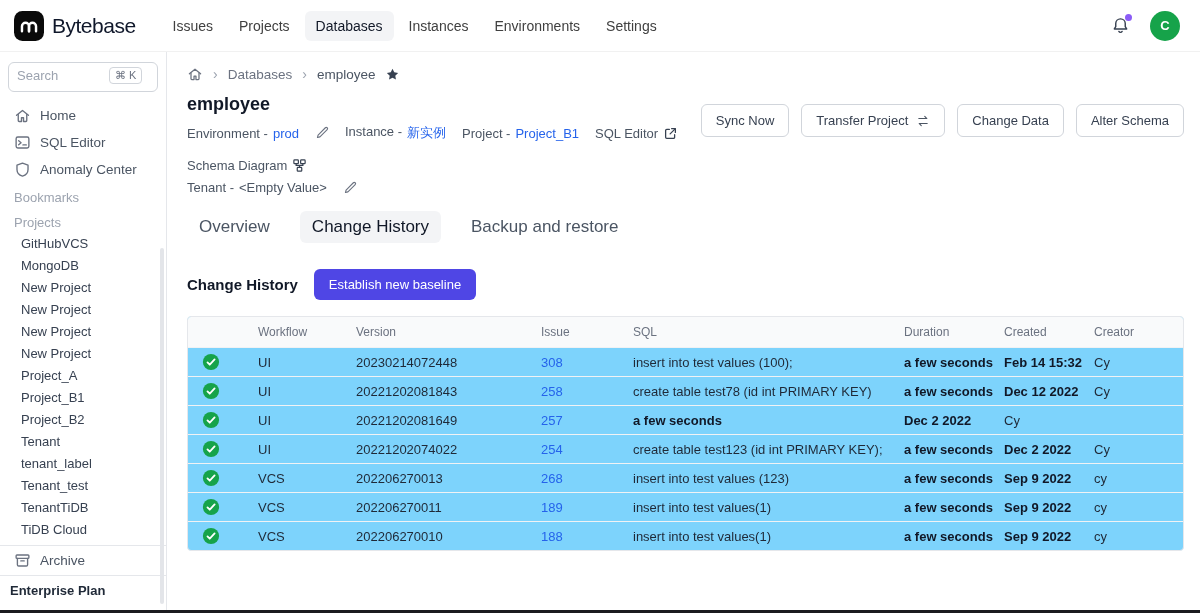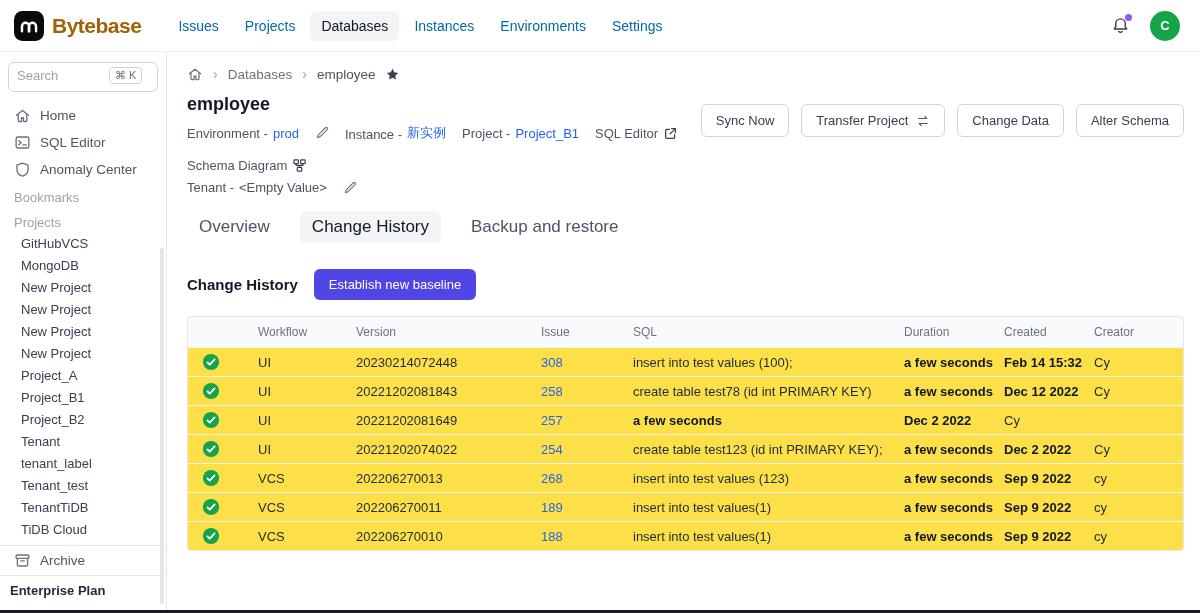--- a/index.html
+++ b/index.html
@@ -4,23 +4,23 @@
 <style>
   *{box-sizing:border-box;margin:0;padding:0}
   html,body{width:1200px;height:613px}
   body{font-family:"Liberation Sans",sans-serif;background:#fff;color:#374151;overflow:hidden;font-size:14px;position:relative}
   svg{display:block}
   :root{--accent:#4f46e5;--link:#2563eb;--success:#16a34a}
 
   
   .topbar{height:52px;display:flex;align-items:center;gap:26px;padding:0 20px 0 14px;border-bottom:1px solid #f1f1f1}
   .brand{display:flex;align-items:center;gap:8px;cursor:pointer}
-  .brand-name{font-size:21px;font-weight:700;color:#a16207;letter-spacing:-.5px}
+  .brand-name{font-size:21px;font-weight:400;color:#0f172a;letter-spacing:-.5px}
   .top-nav{display:flex;gap:4px;align-items:center}
-  .nav-item{font-size:14px;color:#0369a1;padding:7px 11px;border-radius:6px;cursor:pointer;white-space:nowrap}
+  .nav-item{font-size:14px;color:#404040;padding:7px 11px;border-radius:6px;cursor:pointer;white-space:nowrap}
   .nav-item.active{background:#f3f4f6;color:#111827}
   .topbar-right{margin-left:auto;display:flex;align-items:center;gap:20px}
   .bell{position:relative;cursor:pointer}
   .bell .dot{position:absolute;top:-2px;right:-2px;width:7px;height:7px;border-radius:50%;background:#8b5cf6}
   .avatar{width:30px;height:30px;border-radius:50%;background:var(--success,#16a34a);color:#fff;display:flex;align-items:center;justify-content:center;font-size:13px;font-weight:700;cursor:pointer}
 
   
   .layout{display:flex;height:561px}
 
   
@@ -39,34 +39,34 @@
 
   
   .main{flex:1;padding:14px 16px 0 20px;overflow:hidden}
   .breadcrumb{display:flex;align-items:center;gap:10px;font-size:13.5px;color:#6b7280}
   .crumb{cursor:pointer}
   .crumb.current{color:#4b5563;cursor:default}
   .crumb-sep{color:#9ca3af;font-size:14px}
   .page-head{display:flex;justify-content:space-between;margin-top:12px;align-items:flex-start}
   .page-title{font-size:18px;font-weight:700;color:#111827}
   .meta-line{display:flex;align-items:center;gap:16px;margin-top:9px;font-size:13px;color:#4b5563;flex-wrap:wrap}
-  .meta-item{display:inline-flex;align-items:flex-end;gap:5px;cursor:default}
+  .meta-item{display:inline-flex;align-items:flex-start;gap:5px;cursor:default}
   .meta-item.clickable{cursor:pointer}
   .meta-link{color:var(--link,#2563eb);cursor:pointer}
   .actions{display:flex;gap:12px;align-items:center;padding-top:10px}
   .btn{background:#fff;border:1px solid #d1d5db;border-radius:6px;padding:8px 14px;font-size:13px;color:#374151;font-family:inherit;cursor:pointer;display:inline-flex;align-items:center;gap:8px;white-space:nowrap}
   .tabs{display:flex;gap:18px;margin-top:16px;align-items:center}
   .tab{font-size:17px;color:#4b5563;padding:6px 12px;border-radius:6px;cursor:pointer;white-space:nowrap}
   .tab.active{background:#f3f4f6;color:#111827}
   .section-head{display:flex;align-items:center;gap:16px;margin-top:26px}
   .section-title{font-size:15px;font-weight:700;color:#111827}
   .btn-primary{background:var(--accent,#4f46e5);border:none;color:#fff;border-radius:6px;padding:8px 15px;font-size:13px;font-family:inherit;cursor:pointer;white-space:nowrap}
 
   
-  .table{margin-top:16px;border:1px solid #e5e7eb;border-radius:4px;overflow:hidden;background:#fde047}
+  .table{margin-top:16px;border:1px solid #e5e7eb;border-radius:4px;overflow:hidden;background:#7dd3fc}
   .thead,.trow{display:grid;grid-template-columns:70px 98px 185px 92px 1fr 100px 90px 89px;align-items:center}
   .thead{background:#f9fafb;height:30px;font-size:12px;color:#6b7280}
   .th{padding-right:8px;white-space:nowrap}
   .trow{height:29px;border-top:1px solid #f1f2f4;font-size:13px;color:#1f2937;cursor:pointer}
   .tc{padding-right:8px;white-space:nowrap;overflow:hidden;text-overflow:ellipsis}
   .icon-cell{padding-left:14px;display:flex;align-items:center}
   .strong{font-weight:700;color:#111827}
   .link{color:var(--link,#2563eb);cursor:pointer;text-decoration:none}
 
   .bottom-edge{position:absolute;left:0;bottom:0;width:100%;height:3px;background:#1b1b1f}

